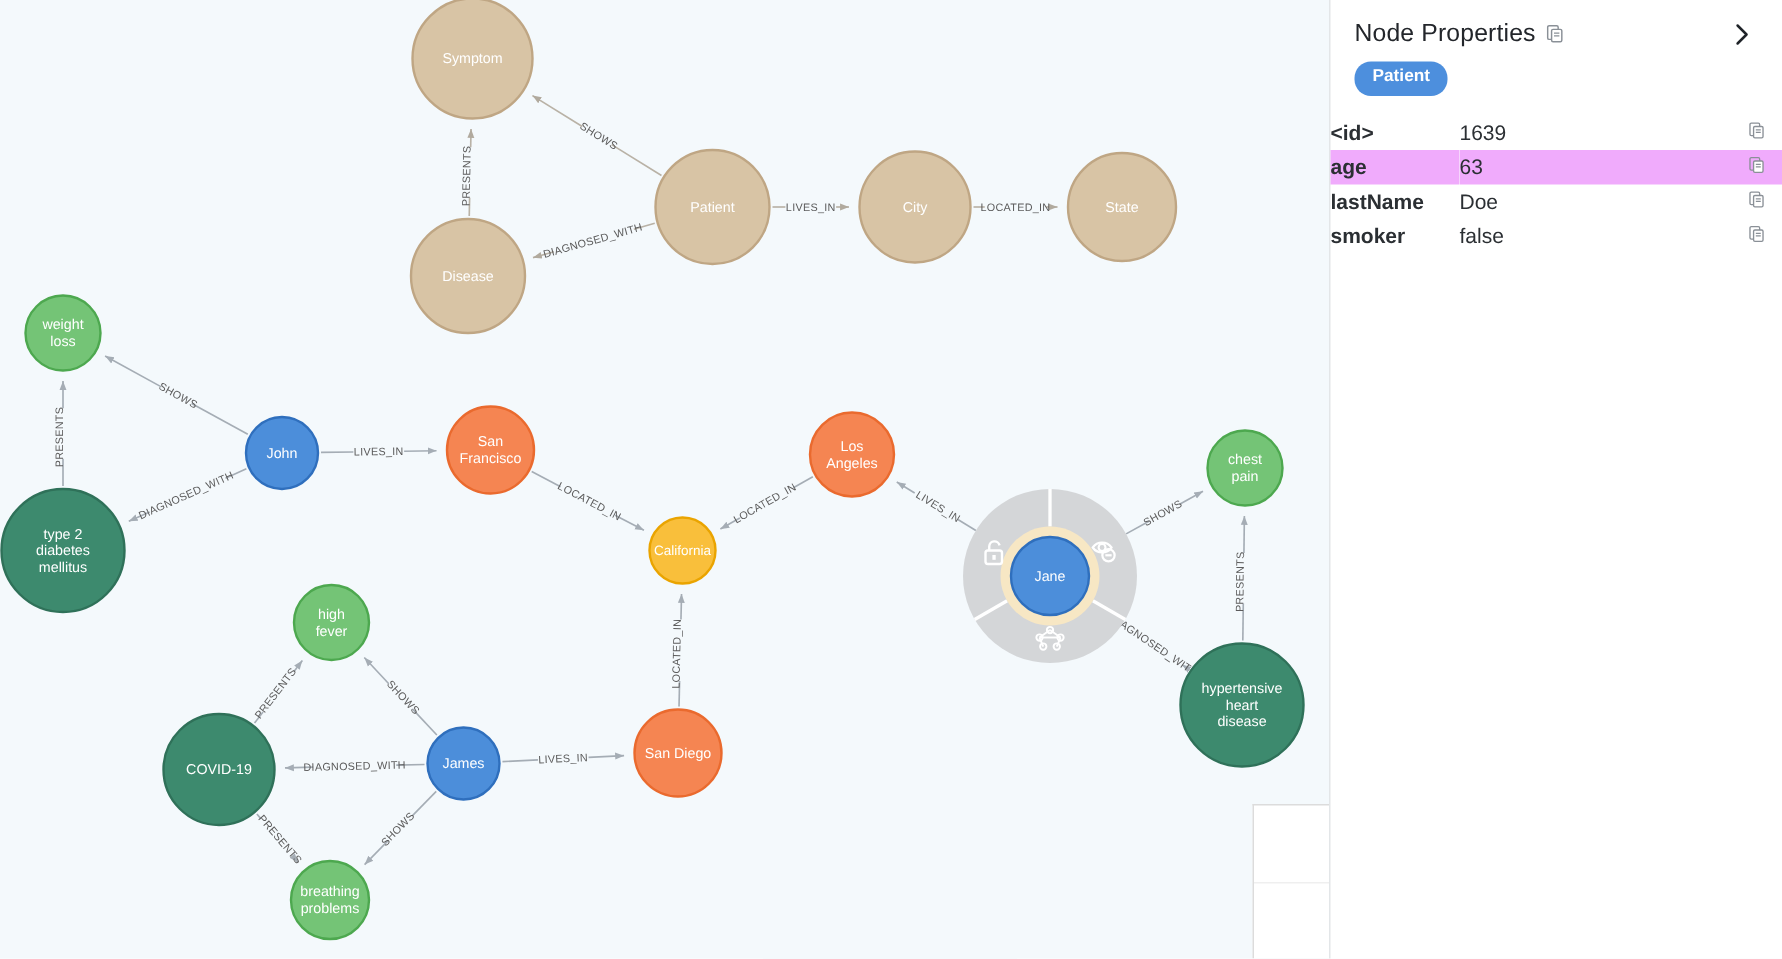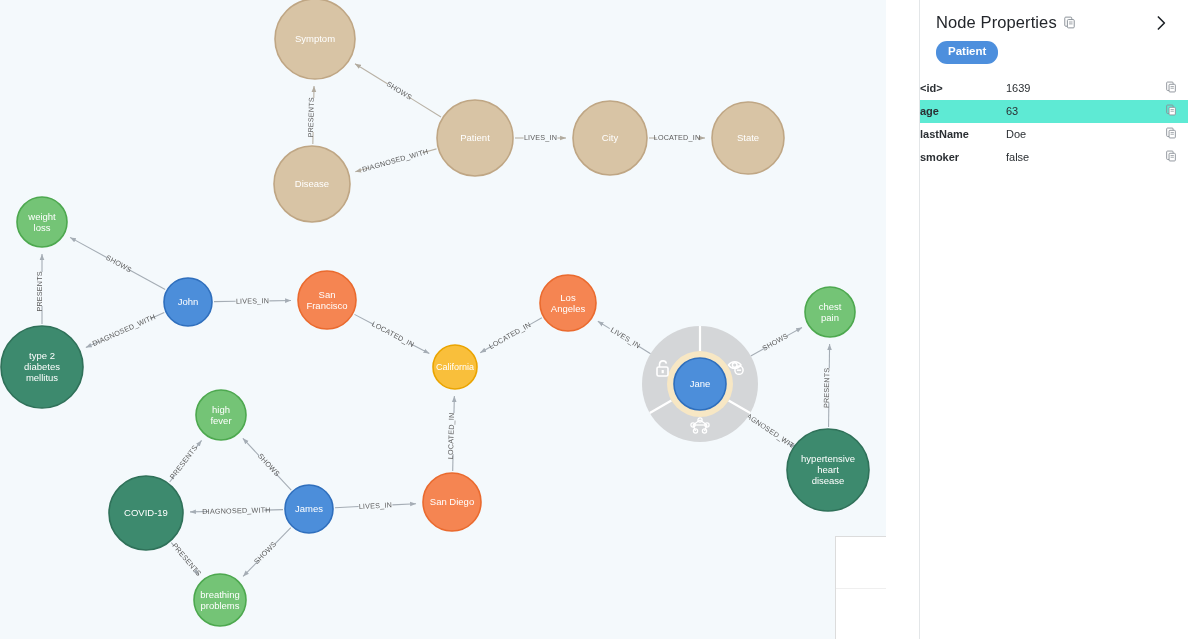--- a/index.html
+++ b/index.html
@@ -58,21 +58,20 @@
   .zoom-btn svg{display:block;}
 
   
   .panel{
     flex:1 1 auto;
     background:#ffffff;
     border-left:1px solid #e3e6e8;
     box-sizing:border-box;
     padding:0;
     position:relative;
-    margin-left:33px;
   }
   .panel-header{
     display:flex;align-items:center;
     padding:13px 16px 4px 16px;
   }
   .panel-title{
     font-size:16.5px;
     color:#23262b;
     font-weight:400;
     letter-spacing:.1px;
@@ -93,42 +92,42 @@
     cursor:pointer;
   }
 
   table.props{
     width:100%;
     border-collapse:collapse;
     table-layout:fixed;
     margin-top:3px;
   }
   table.props td{
-    font-size:11px;
+    font-size:14px;
     padding:3px 0 3px 0;
     height:17px;
     vertical-align:middle;
     color:#2b2f33;
   }
   td.k{
     width:86px;
     padding-left:16px;
     font-weight:bold;
     color:#1e2226;
     white-space:nowrap;
   }
   td.v{
     color:#34383d;
     padding-left:0;
     white-space:nowrap;
     overflow:hidden;
     text-overflow:ellipsis;
   }
   td.c{width:34px;text-align:center;}
-  tr.alt td{background:#5eead4;}
+  tr.alt td{background:#f0abfc;}
   .row-copy{cursor:pointer;display:inline-flex;}
 </style>
 </head>
 <body>
 
 <div class="app">
 
   <div class="canvas">
     <svg id="graph-svg" viewBox="0 0 886 639">
       <defs>

